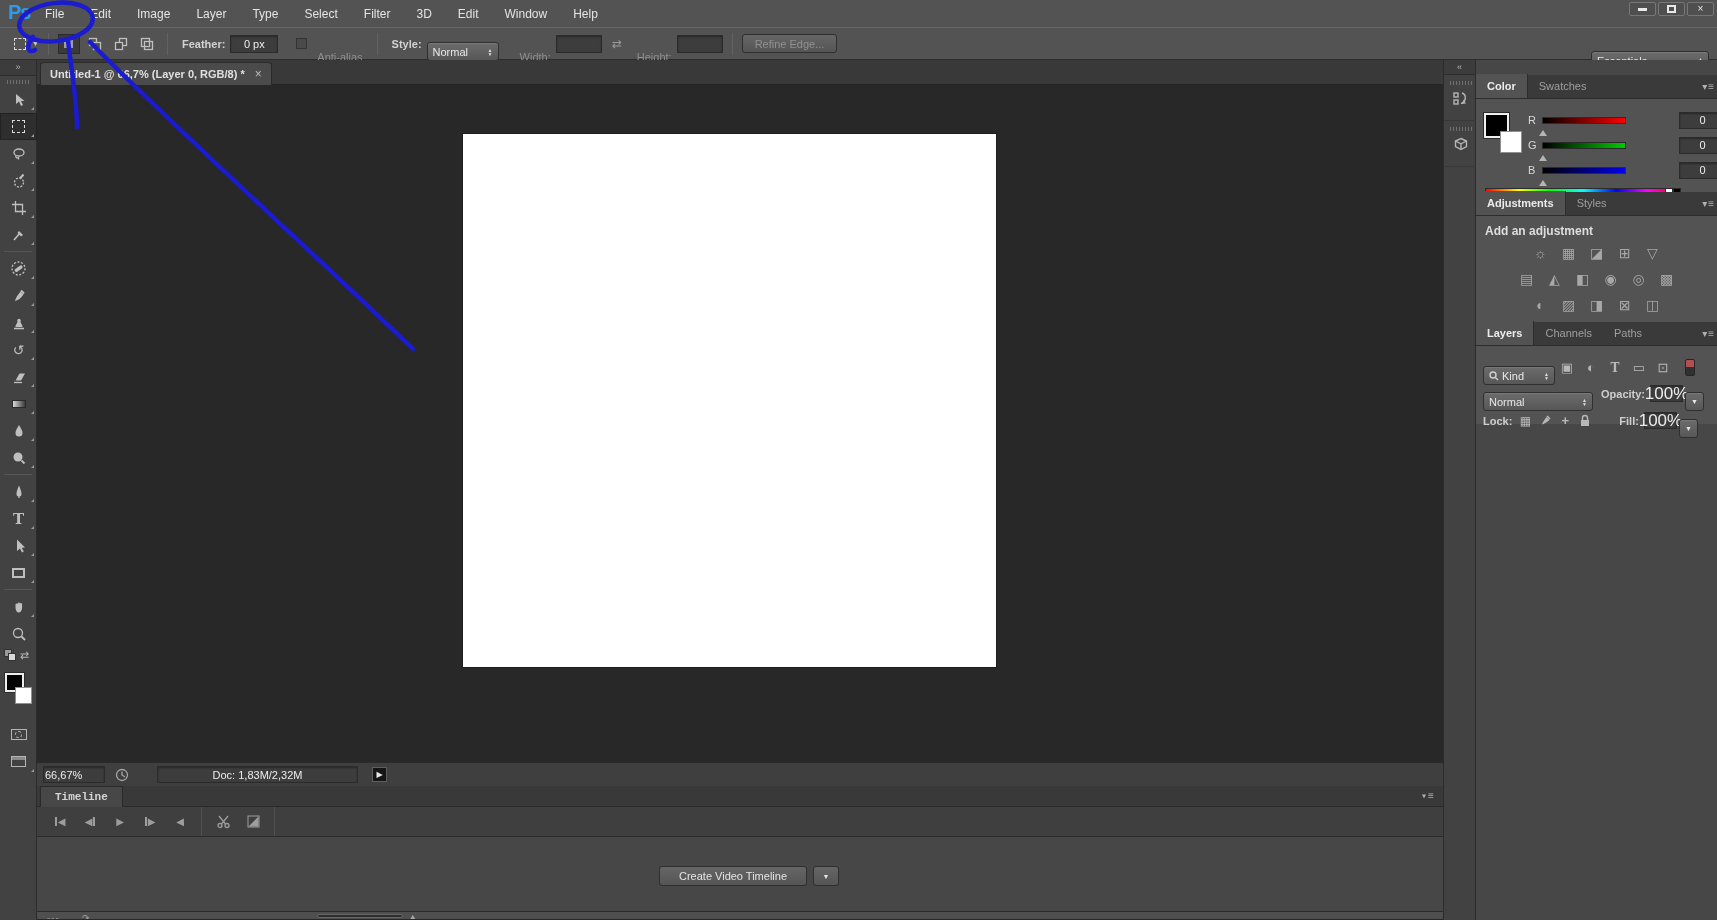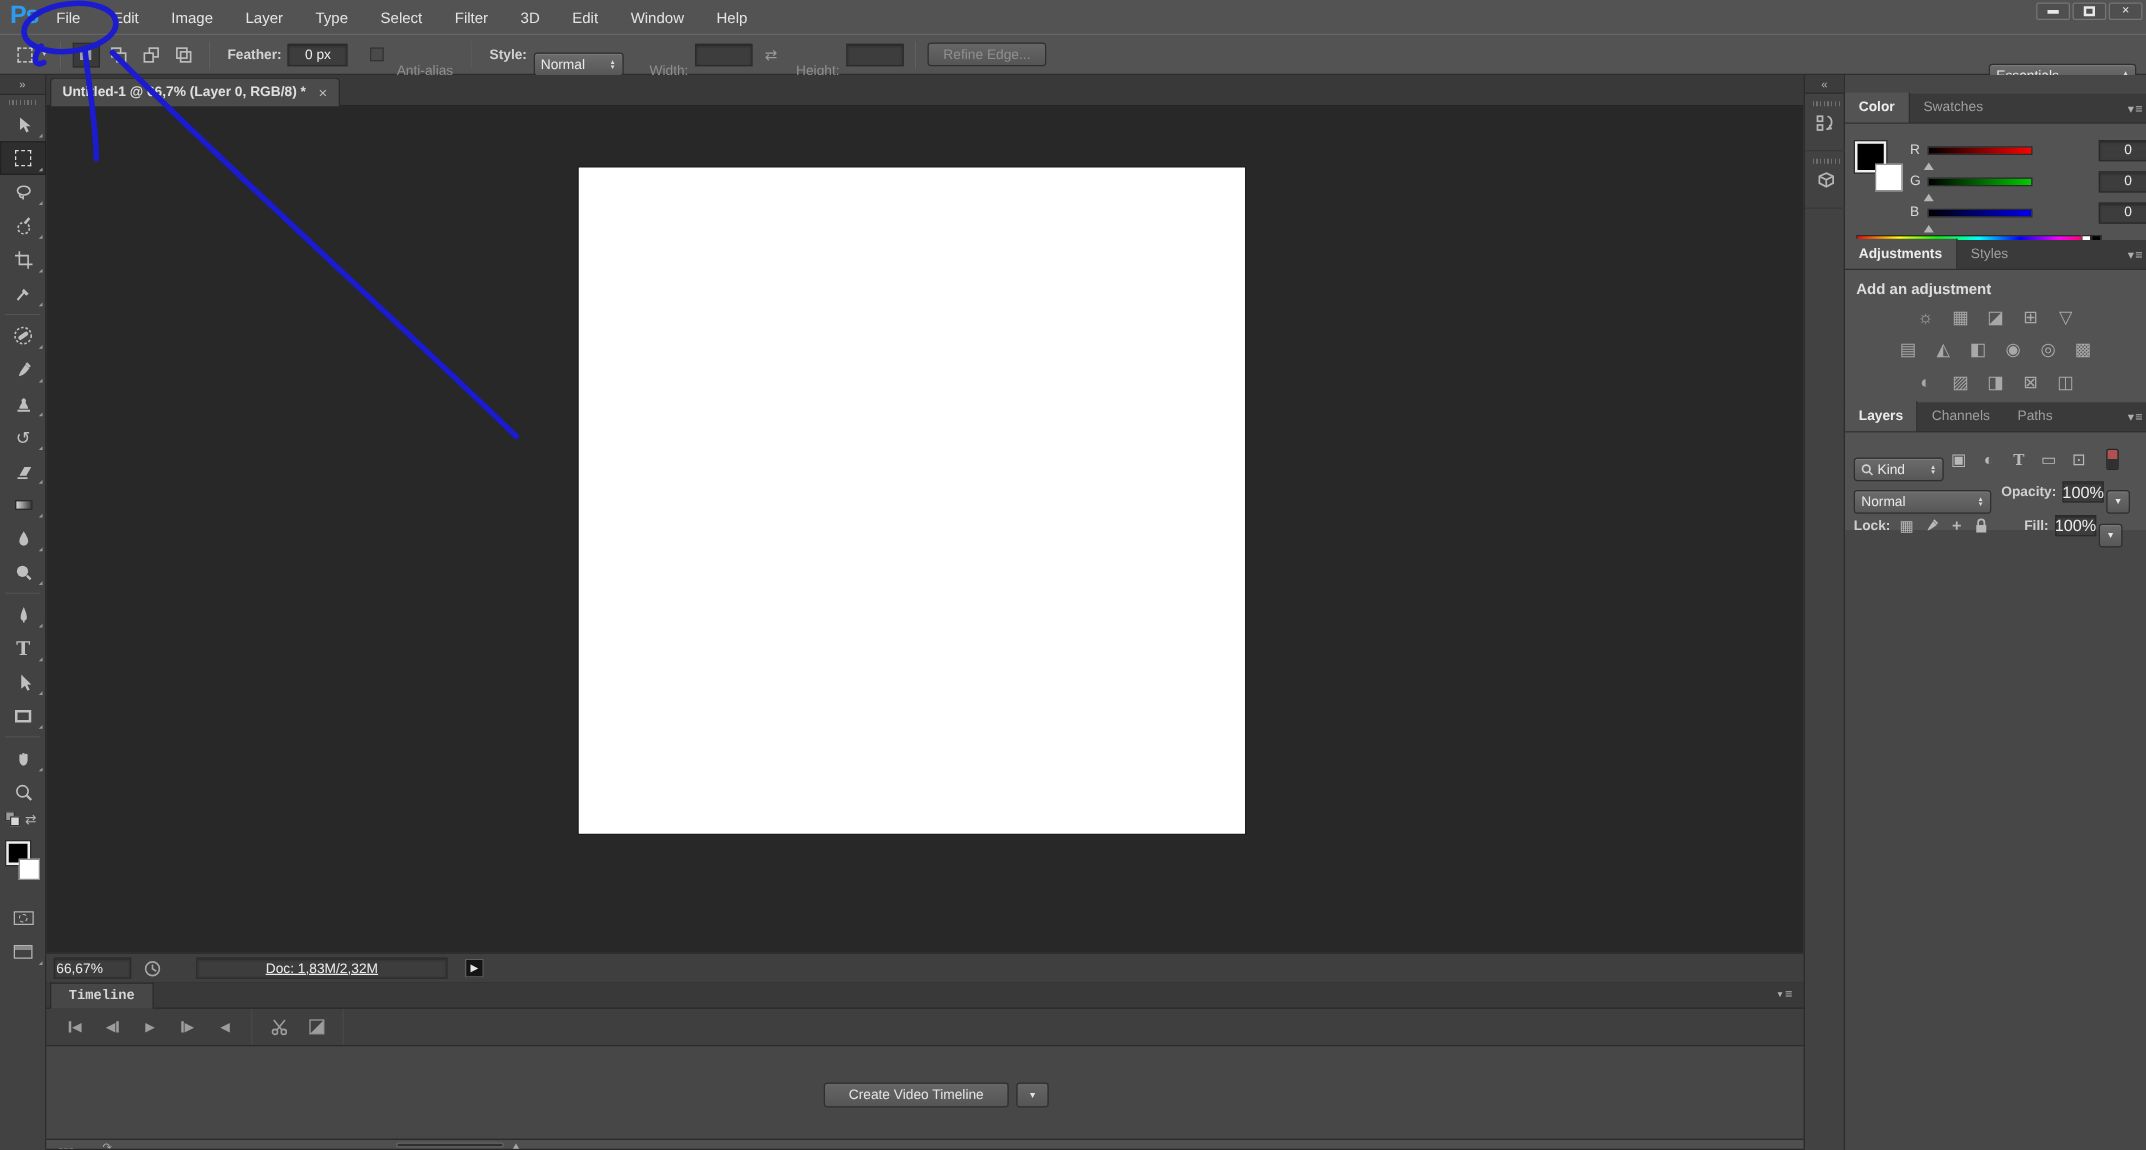--- a/index.html
+++ b/index.html
@@ -48,21 +48,21 @@
   .qmask i { width:7px; height:7px; border:1px dashed #b5b5b5; border-radius:50%; }
   .smode { width:15px; height:11px; border:1px solid #b5b5b5; background:linear-gradient(#8a8a8a 0 3px,transparent 3px); }
   
   #docarea { left:37px; top:60px; width:1406px; height:860px; background:#282828; }
   #tabbar { left:0; top:0; width:1406px; height:25px; background:#393939; border-bottom:1px solid #252525; }
   #doctab { left:3px; top:2px; height:23px; background:#4b4b4b; border:1px solid #2a2a2a; border-bottom:none; border-radius:4px 4px 0 0; display:flex; align-items:center; padding:0 9px; font-size:11px; color:#e0e0e0; font-weight:bold; gap:10px; }
   #doctab .close { color:#bdbdbd; font-weight:normal; font-size:12px; }
   #whitedoc { left:426px; top:74px; width:533px; height:533px; background:#fff; box-shadow:0 0 0 1px #1d1d1d; }
   #statusbar { left:0; top:702px; width:1406px; height:24px; background:#3f3f3f; border-top:1px solid #2a2a2a; display:flex; align-items:center; font-size:11px; color:#e2e2e2; }
   #zoomfield { margin-left:6px; width:62px; height:17px; padding:0 1px; justify-content:flex-start; }
-  #docfield { margin-left:28px; width:201px; height:17px;text-decoration:underline; }
+  #docfield { margin-left:28px; width:201px; height:17px; }
   #statplay { margin-left:14px; width:15px; height:15px; background:#151515; border:1px solid #5f5f5f; color:#e8e8e8; font-size:8px; display:flex; align-items:center; justify-content:center; }
   
   #timeline { left:0; top:726px; width:1406px; height:134px; }
   #ttabbar { height:21px; background:#393939; border-bottom:1px solid #2a2a2a; position:relative;font-family:Liberation Mono, monospace; }
   #ttab { position:absolute; left:3px; top:0; height:21px; background:#474747; border:1px solid #2a2a2a; border-bottom:none; display:flex; align-items:center; padding:0 14px; font-size:11px; font-weight:bold; color:#d5d5d5; }
   .pmenu { color:#b0b0b0; font-size:10px; letter-spacing:1px; }
   #tcontrols { height:30px; background:#3f3f3f; border-bottom:1px solid #2a2a2a; display:flex; align-items:center; color:#9d9d9d; }
   .pbtn { width:30px; height:22px; display:flex; align-items:center; justify-content:center; gap:1px; font-size:10px; }
   .pbtn .bar { width:2px; height:9px; background:#9d9d9d; }
   .tsep { width:1px; height:29px; background:#2e2e2e; border-right:1px solid #4f4f4f; margin:0 6px; }
@@ -97,21 +97,21 @@
   
   #adj-heading { left:9px; top:8px; font-size:12px; font-weight:bold; color:#dedede; }
   .adjrow { position:absolute; left:0; width:241px; display:flex; justify-content:center; gap:9px; }
   .adjicon { width:19px; height:18px; display:flex; align-items:center; justify-content:center; color:#a8a8a8; font-size:14px; }
   
   .lrow { position:absolute; left:0; width:241px; display:flex; align-items:center; font-size:11px; color:#d2d2d2; }
   .mini-icon { display:flex; align-items:center; justify-content:center; color:#b8b8b8; }
   #kind-dd { width:72px; }
   #kind-dd svg { stroke:#cfcfcf; fill:none; stroke-width:1.4; margin-right:3px; }
   .ftoggle { width:10px; height:17px; background:#303030; border:1px solid #262626; border-radius:2px; margin-left:10px; background:linear-gradient(#b05050 0 7px,#303030 7px); }
-  .valbox { width:33px; height:17px; font-size:13px; }
+  .valbox { width:33px; height:17px; font-size:17px; }
   .valdd { width:19px; height:19px; padding:0; margin-left:2px; }
   .llist { position:absolute; left:0; width:241px; background:#474747; }
   .layerrow { height:38px; display:flex; align-items:stretch; border-bottom:1px solid #3c3c3c; }
   .eyecell { width:28px; border-right:1px solid #3c3c3c; display:flex; align-items:center; justify-content:center; }
   .layercontent { flex:1; display:flex; align-items:center; gap:10px; padding-left:6px; font-size:11px; color:#e2e2e2; }
   .layercontent.sel { background:#4e5d70; }
   .thumb0 { width:33px; height:33px; background:#fff; border:1px solid #888; outline:2px solid #e4e4e4; }
   .thumb1 { width:33px; height:33px; border:1px solid #222; position:relative;
     background:linear-gradient(90deg,#3f7ec4 0 10px,transparent 10px), linear-gradient(#15151a 0 45%,#8e8e8e 45% 72%,#6f6f6f 72%); }
   .thumb1 .sobadge { position:absolute; right:-2px; bottom:-2px; width:11px; height:11px; background:#e6e6e6; border:1px solid #555; }

